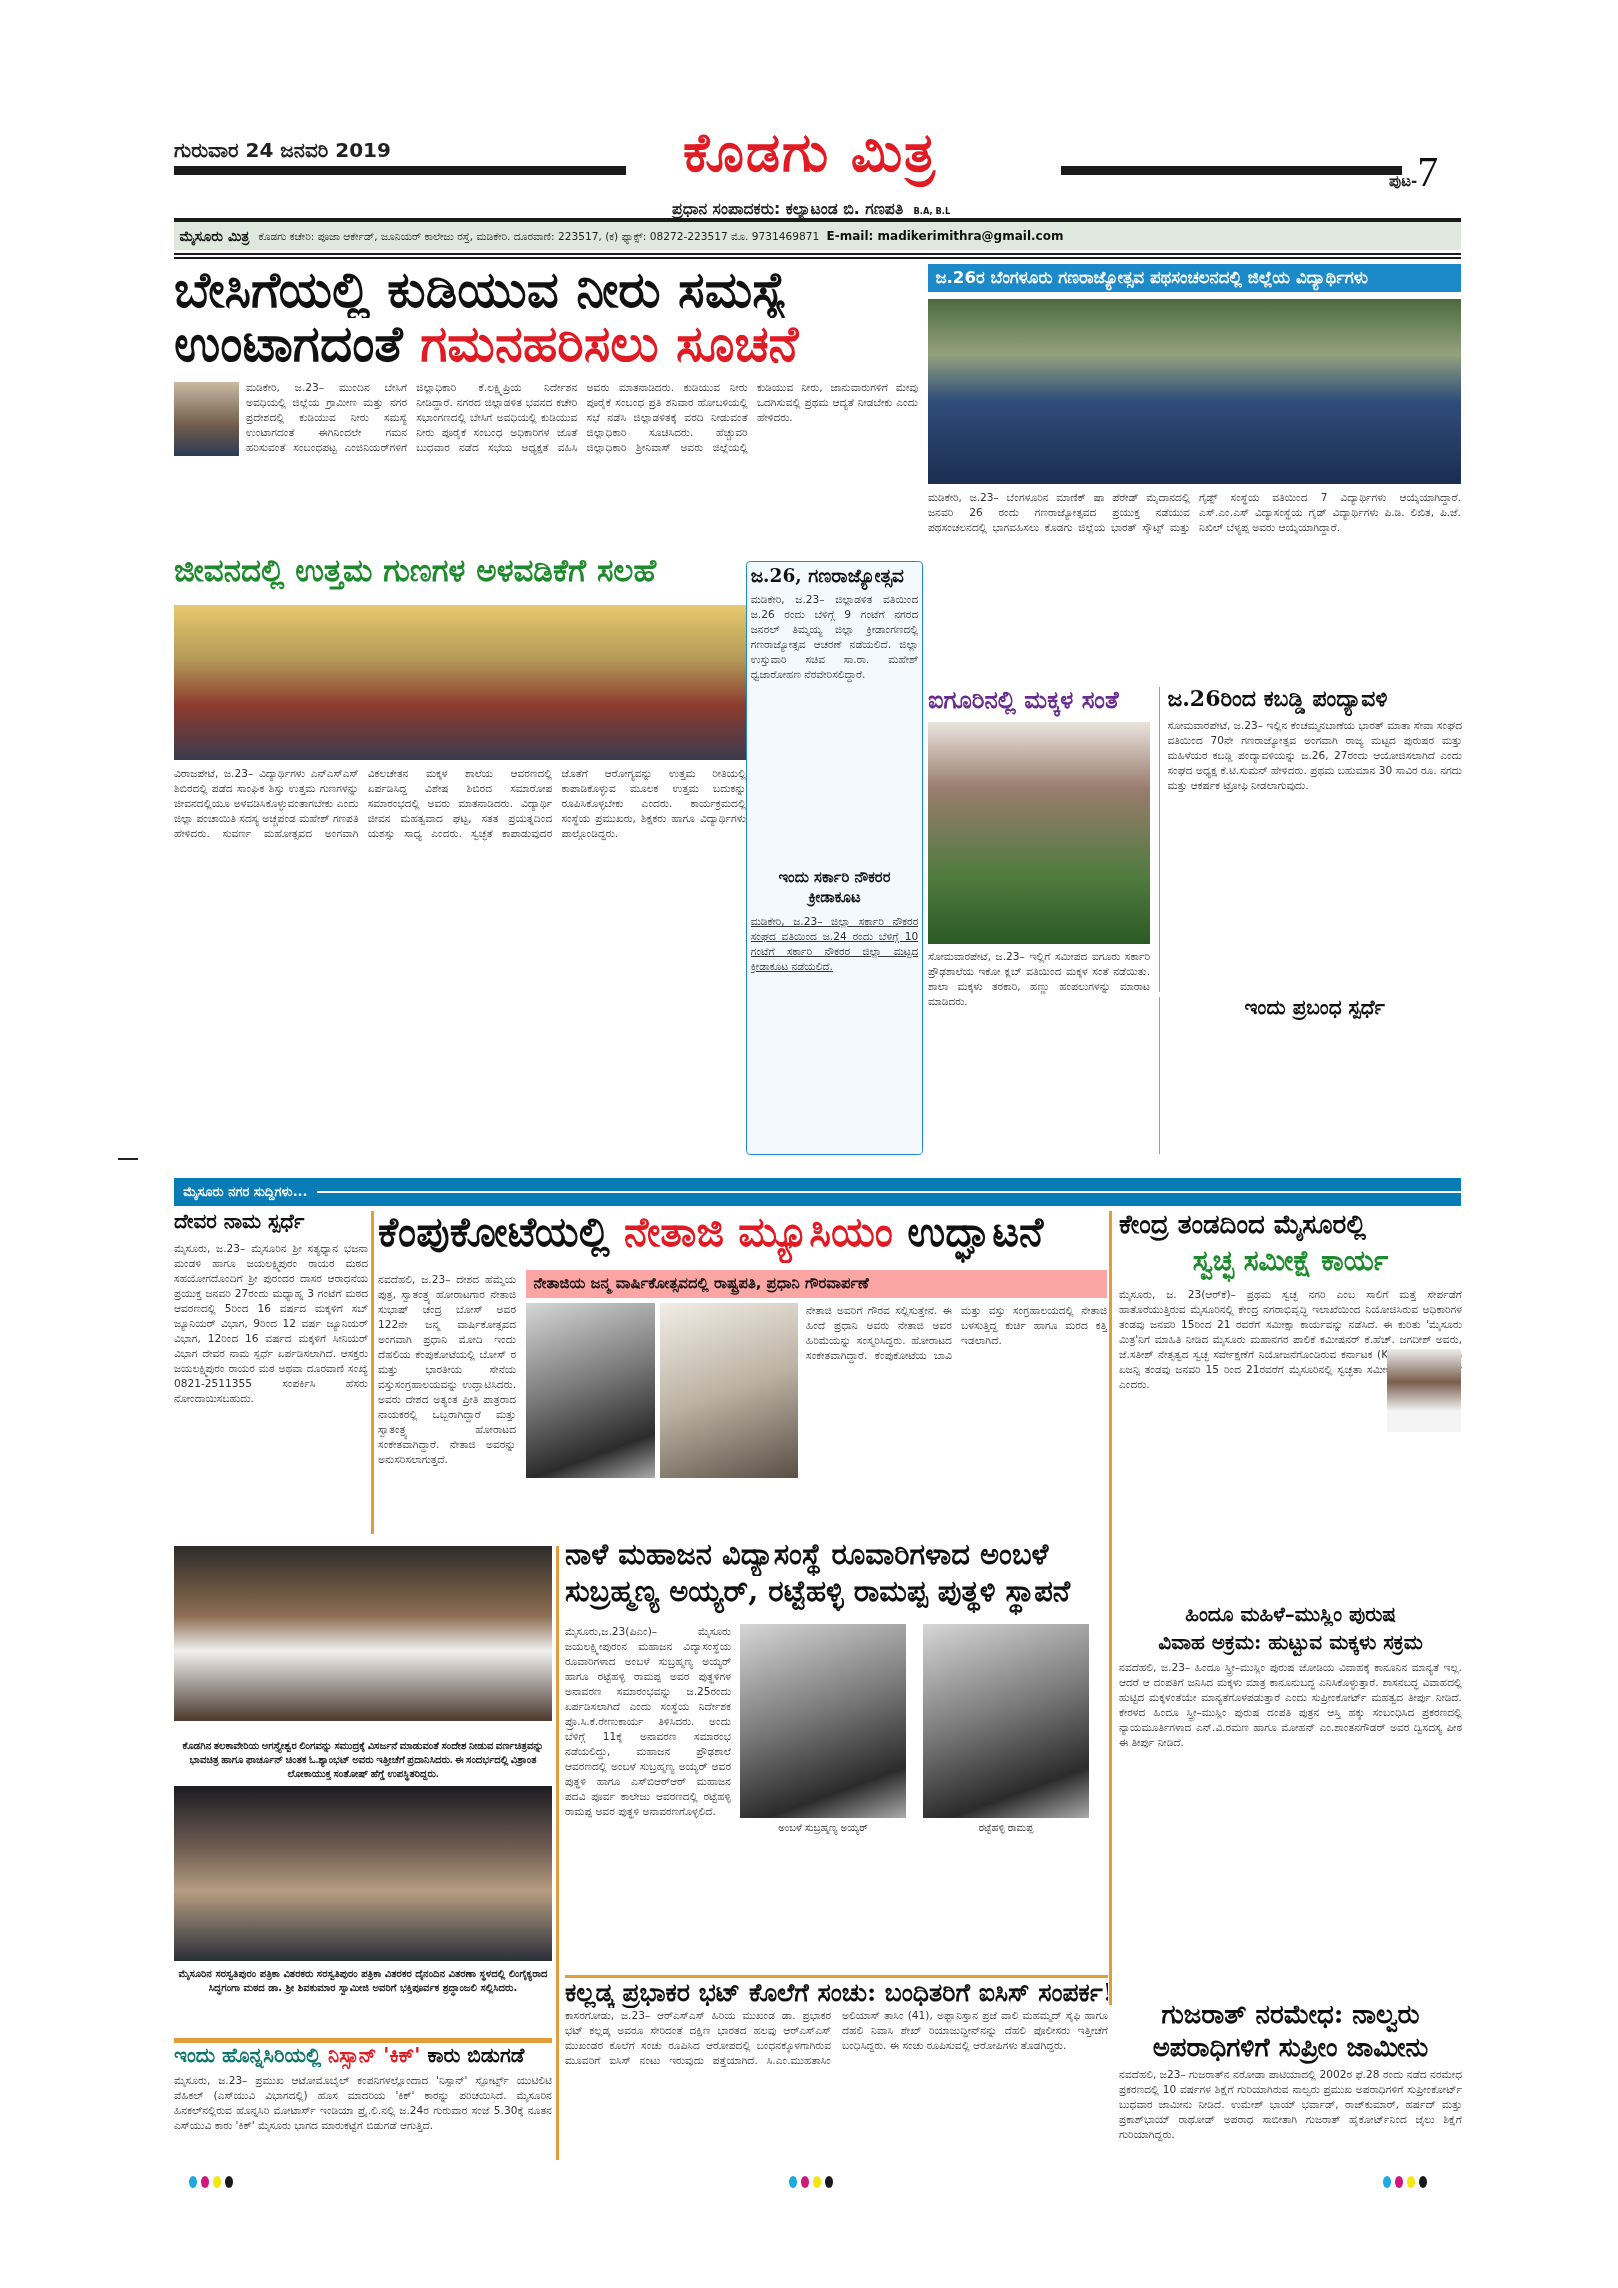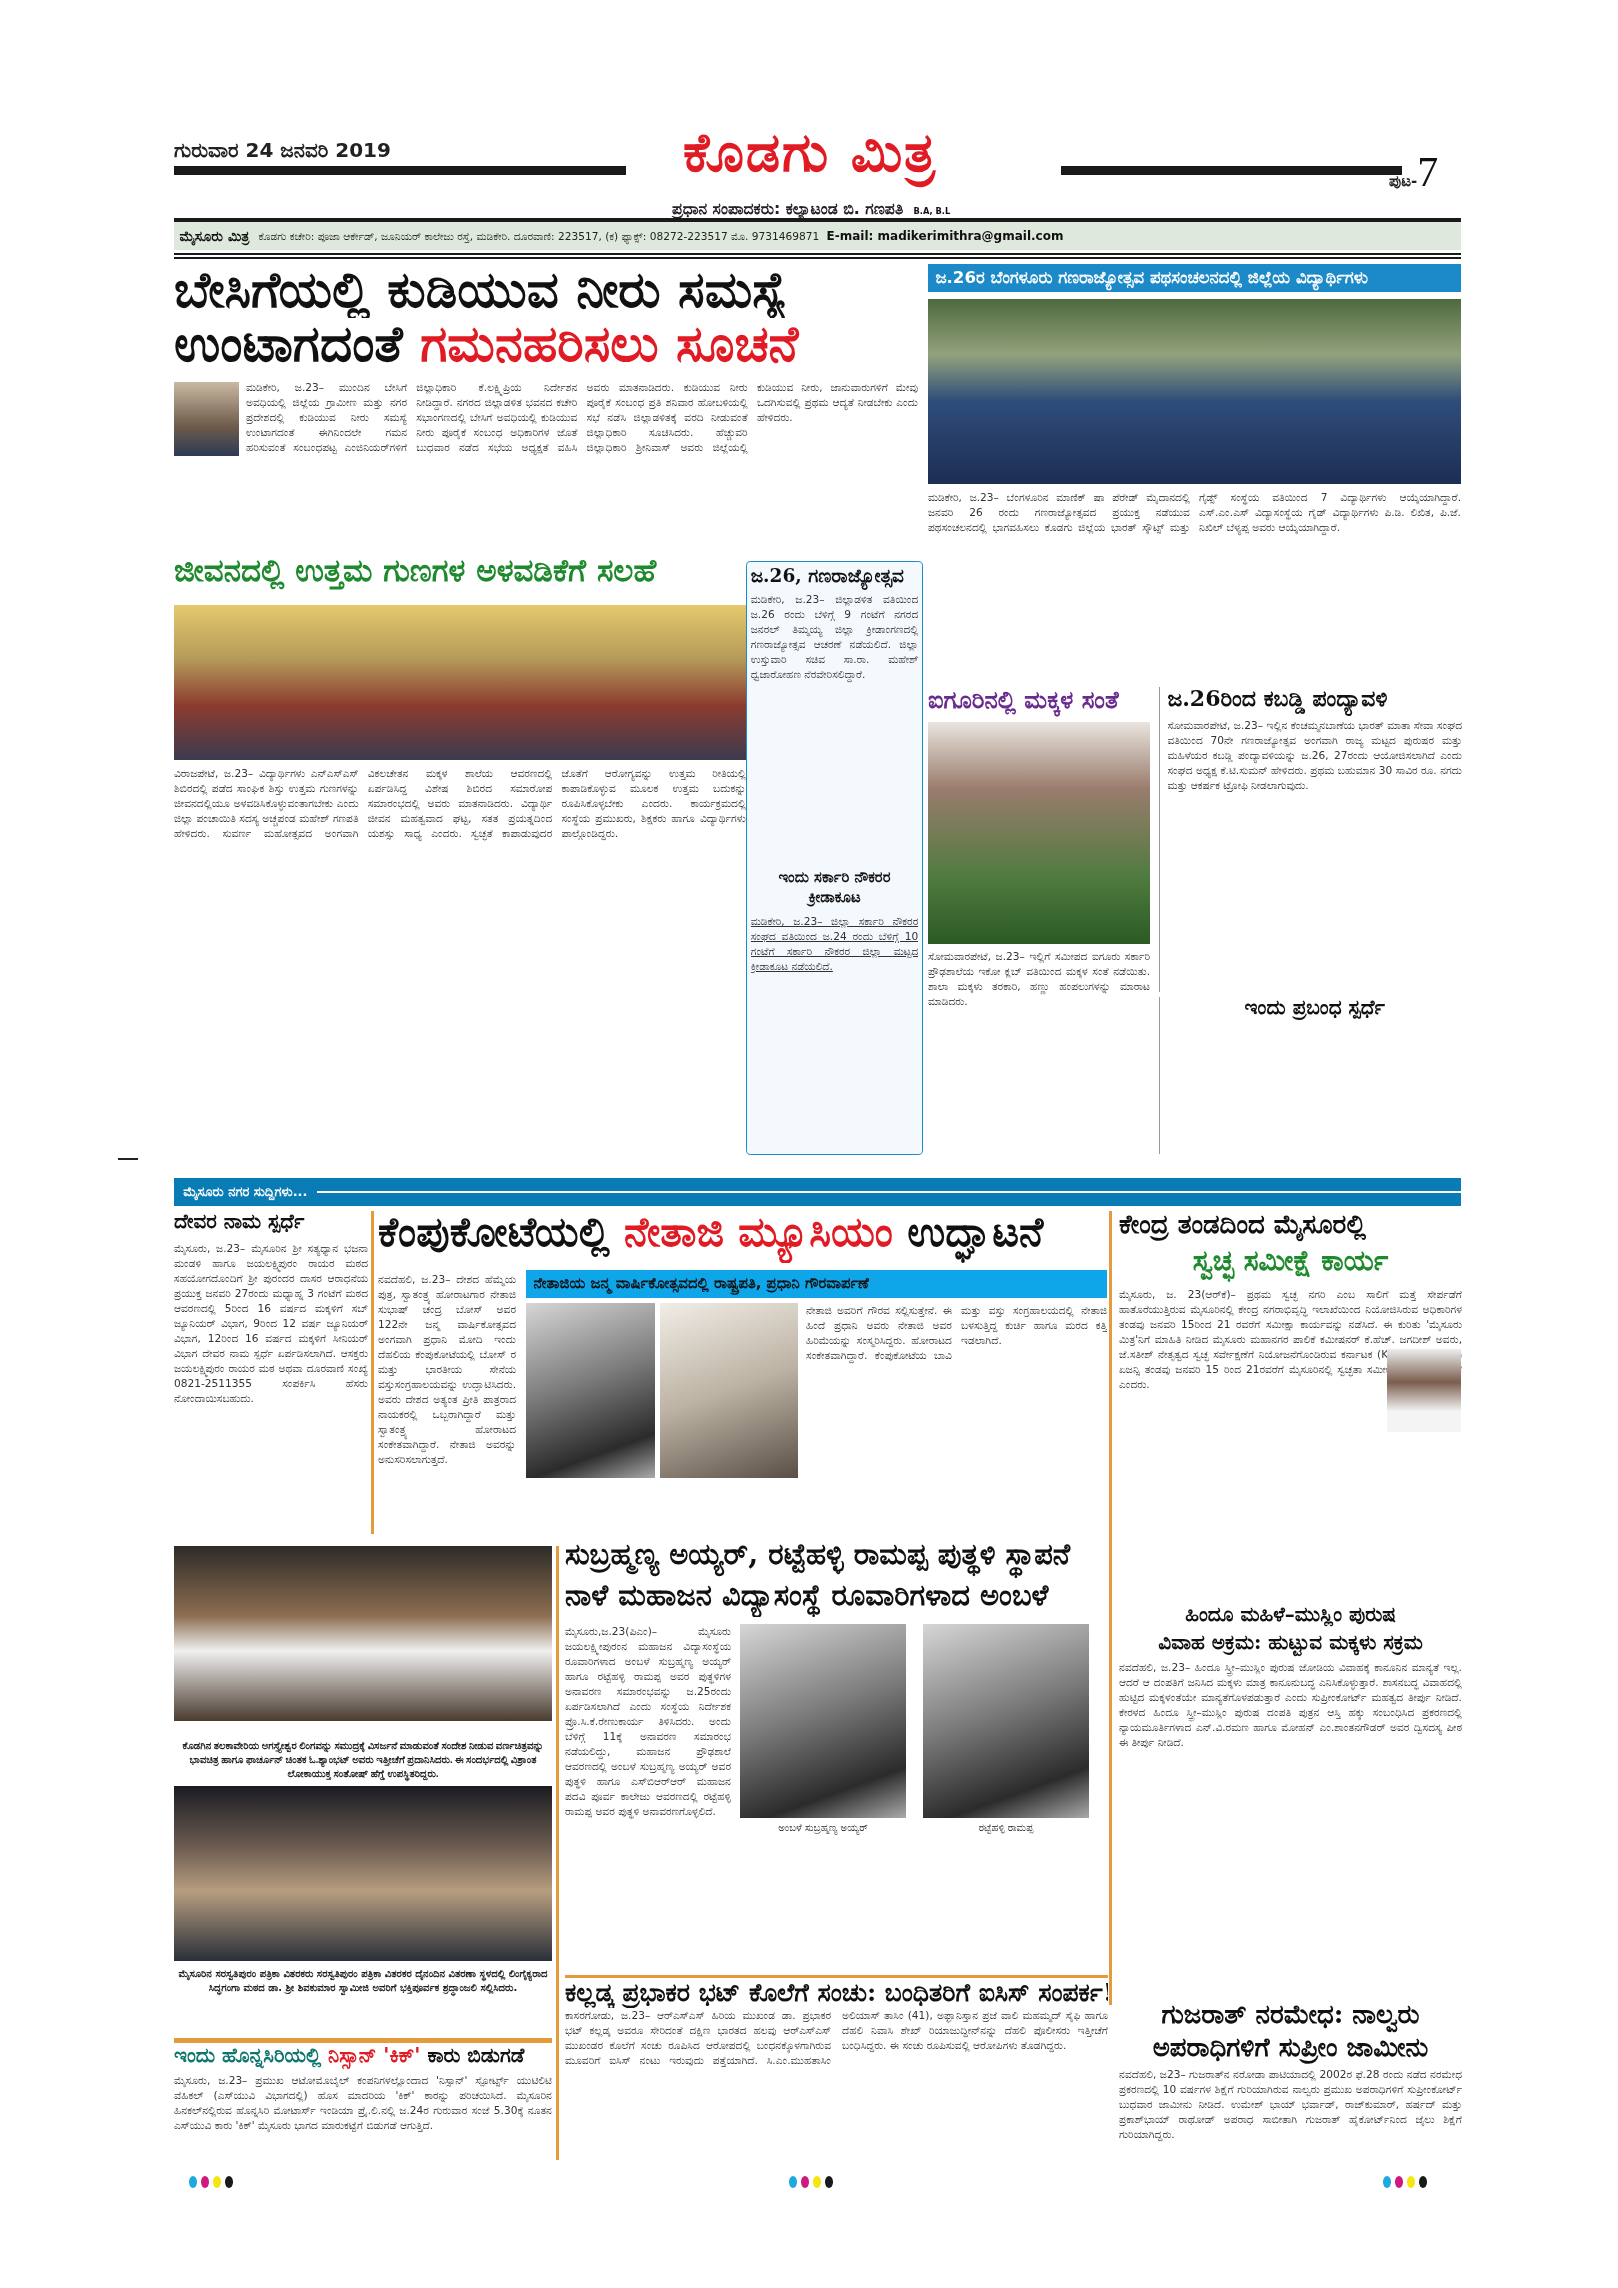--- a/index.html
+++ b/index.html
@@ -98,21 +98,21 @@
 </div>
 <div class="abs vrule" style="left:371px;top:1211px;height:323px;"></div>
 
 <div class="abs" style="left:378px;top:1211px;width:729px;height:323px;">
   <div class="hl" style="font-size:41px;height:52px;">
     <span style="color:#111;">ಕೆಂಪುಕೋಟೆಯಲ್ಲಿ</span>
     <span class="red">ನೇತಾಜಿ ಮ್ಯೂಸಿಯಂ</span>
     <span style="color:#111;">ಉದ್ಘಾಟನೆ</span>
   </div>
   <div class="abs txt" style="left:0;top:61px;width:138px;height:262px;">ನವದೆಹಲಿ, ಜ.23– ದೇಶದ ಹೆಮ್ಮೆಯ ಪುತ್ರ, ಸ್ವಾತಂತ್ರ್ಯ ಹೋರಾಟಗಾರ ನೇತಾಜಿ ಸುಭಾಷ್ ಚಂದ್ರ ಬೋಸ್ ಅವರ 122ನೇ ಜನ್ಮ ವಾರ್ಷಿಕೋತ್ಸವದ ಅಂಗವಾಗಿ ಪ್ರಧಾನಿ ಮೋದಿ ಇಂದು ದೆಹಲಿಯ ಕೆಂಪುಕೋಟೆಯಲ್ಲಿ ಬೋಸ್ ರ ಮತ್ತು ಭಾರತೀಯ ಸೇನೆಯ ವಸ್ತುಸಂಗ್ರಹಾಲಯವನ್ನು ಉದ್ಘಾಟಿಸಿದರು. ಅವರು ದೇಶದ ಅತ್ಯಂತ ಪ್ರೀತಿ ಪಾತ್ರರಾದ ನಾಯಕರಲ್ಲಿ ಒಬ್ಬರಾಗಿದ್ದಾರೆ ಮತ್ತು ಸ್ವಾತಂತ್ರ್ಯ ಹೋರಾಟದ ಸಂಕೇತವಾಗಿದ್ದಾರೆ. ನೇತಾಜಿ ಅವರನ್ನು ಅನುಸರಿಸಲಾಗುತ್ತದೆ.</div>
-  <div class="abs" style="left:148px;top:59px;width:581px;height:28px;background:#0ea5e9;font-weight:bold;font-size:14.8px;line-height:26px;padding-left:7.4px;white-space:nowrap;overflow:hidden;">ನೇತಾಜಿಯ ಜನ್ಮ ವಾರ್ಷಿಕೋತ್ಸವದಲ್ಲಿ ರಾಷ್ಟ್ರಪತಿ, ಪ್ರಧಾನಿ ಗೌರವಾರ್ಪಣೆ</div>
+  <div class="abs" style="left:148px;top:59px;width:581px;height:28px;background:#fca5a5;font-weight:bold;font-size:14.8px;line-height:26px;padding-left:7.4px;white-space:nowrap;overflow:hidden;">ನೇತಾಜಿಯ ಜನ್ಮ ವಾರ್ಷಿಕೋತ್ಸವದಲ್ಲಿ ರಾಷ್ಟ್ರಪತಿ, ಪ್ರಧಾನಿ ಗೌರವಾರ್ಪಣೆ</div>
   <div class="abs photo bw" style="left:148px;top:92px;width:129px;height:175px;"></div>
   <div class="abs photo" style="left:282px;top:92px;width:138px;height:175px;background:linear-gradient(160deg,#f1ede6,#bcb2a3 50%,#5a4f45);"></div>
   <div class="abs txt" style="left:428px;top:92px;width:301px;height:231px;column-count:2;column-gap:9.2px;">ನೇತಾಜಿ ಅವರಿಗೆ ಗೌರವ ಸಲ್ಲಿಸುತ್ತೇನೆ. ಈ ಹಿಂದೆ ಪ್ರಧಾನಿ ಅವರು ನೇತಾಜಿ ಅವರ ಹಿರಿಮೆಯನ್ನು ಸಂಸ್ಮರಿಸಿದ್ದರು. ಹೋರಾಟದ ಸಂಕೇತವಾಗಿದ್ದಾರೆ. ಕೆಂಪುಕೋಟೆಯ ಬಾವಿ ಮತ್ತು ವಸ್ತು ಸಂಗ್ರಹಾಲಯದಲ್ಲಿ ನೇತಾಜಿ ಬಳಸುತ್ತಿದ್ದ ಕುರ್ಚಿ ಹಾಗೂ ಮರದ ಕತ್ತಿ ಇಡಲಾಗಿದೆ.</div>
 </div>
 <div class="abs vrule" style="left:1109px;top:1211px;height:794px;"></div>
 
 <div class="abs" style="left:1119px;top:1211px;width:343px;height:388px;">
   <div class="hl" style="font-size:26px;color:#111;height:35px;">ಕೇಂದ್ರ ತಂಡದಿಂದ ಮೈಸೂರಲ್ಲಿ</div>
   <div class="hl green" style="font-size:28px;text-align:center;height:41px;">ಸ್ವಚ್ಛ ಸಮೀಕ್ಷೆ ಕಾರ್ಯ</div>
   <div class="abs photo" style="left:268px;top:138px;width:74px;height:83px;background:linear-gradient(180deg,#eee,#7a5e4e 40%,#f4f4f4 75%);"></div>
@@ -134,22 +134,22 @@
   <div class="hl" style="font-size:20px;height:28px;">
     <span style="color:#0f766e;">ಇಂದು ಹೊನ್ನಸಿರಿಯಲ್ಲಿ</span>
     <span class="red">ನಿಸ್ಸಾನ್ 'ಕಿಕ್'</span>
     <span style="color:#111;">ಕಾರು ಬಿಡುಗಡೆ</span>
   </div>
   <div class="txt" style="height:92px;">ಮೈಸೂರು, ಜ.23– ಪ್ರಮುಖ ಆಟೋಮೊಬೈಲ್ ಕಂಪನಿಗಳಲ್ಲೊಂದಾದ 'ನಿಸ್ಸಾನ್' ಸ್ಪೋರ್ಟ್ಸ್ ಯುಟಿಲಿಟಿ ವೆಹಿಕಲ್ (ಎಸ್‌ಯುವಿ ವಿಭಾಗದಲ್ಲಿ) ಹೊಸ ಮಾದರಿಯ 'ಕಿಕ್' ಕಾರನ್ನು ಪರಿಚಯಿಸಿದೆ. ಮೈಸೂರಿನ ಹಿನಕಲ್‌ನಲ್ಲಿರುವ ಹೊನ್ನಸಿರಿ ಮೋಟಾರ್ಸ್ ಇಂಡಿಯಾ ಪ್ರೈ.ಲಿ.ನಲ್ಲಿ ಜ.24ರ ಗುರುವಾರ ಸಂಜೆ 5.30ಕ್ಕೆ ನೂತನ ಎಸ್‌ಯುವಿ ಕಾರು 'ಕಿಕ್' ಮೈಸೂರು ಭಾಗದ ಮಾರುಕಟ್ಟೆಗೆ ಬಿಡುಗಡೆ ಆಗುತ್ತಿದೆ.</div>
 </div>
 <div class="abs vrule" style="left:556px;top:1546px;height:614px;"></div>
 
 <div class="abs" style="left:565px;top:1539px;width:543px;height:434px;">
+  <div class="hl" style="font-size:29px;color:#111;height:37px;">ನಾಳೆ ಮಹಾಜನ ವಿದ್ಯಾಸಂಸ್ಥೆ ರೂವಾರಿಗಳಾದ ಅಂಬಳೆ</div>
   <div class="hl" style="font-size:29px;color:#111;height:41px;">ಸುಬ್ರಹ್ಮಣ್ಯ ಅಯ್ಯರ್, ರಟ್ಟೆಹಳ್ಳಿ ರಾಮಪ್ಪ ಪುತ್ಥಳಿ ಸ್ಥಾಪನೆ</div>
-  <div class="hl" style="font-size:29px;color:#111;height:37px;">ನಾಳೆ ಮಹಾಜನ ವಿದ್ಯಾಸಂಸ್ಥೆ ರೂವಾರಿಗಳಾದ ಅಂಬಳೆ</div>
   <div class="abs txt" style="left:0;top:85px;width:166px;height:349px;">ಮೈಸೂರು,ಜ.23(ಪಿಎಂ)– ಮೈಸೂರು ಜಯಲಕ್ಷ್ಮೀಪುರಂನ ಮಹಾಜನ ವಿದ್ಯಾಸಂಸ್ಥೆಯ ರೂವಾರಿಗಳಾದ ಅಂಬಳೆ ಸುಬ್ರಹ್ಮಣ್ಯ ಅಯ್ಯರ್ ಹಾಗೂ ರಟ್ಟೆಹಳ್ಳಿ ರಾಮಪ್ಪ ಅವರ ಪುತ್ಥಳಿಗಳ ಅನಾವರಣ ಸಮಾರಂಭವನ್ನು ಜ.25ರಂದು ಏರ್ಪಡಿಸಲಾಗಿದೆ ಎಂದು ಸಂಸ್ಥೆಯ ನಿರ್ದೇಶಕ ಪ್ರೊ.ಸಿ.ಕೆ.ರೇಣುಕಾರ್ಯ ತಿಳಿಸಿದರು. ಅಂದು ಬೆಳಿಗ್ಗೆ 11ಕ್ಕೆ ಅನಾವರಣ ಸಮಾರಂಭ ನಡೆಯಲಿದ್ದು, ಮಹಾಜನ ಪ್ರೌಢಶಾಲೆ ಆವರಣದಲ್ಲಿ ಅಂಬಳೆ ಸುಬ್ರಹ್ಮಣ್ಯ ಅಯ್ಯರ್ ಅವರ ಪುತ್ಥಳಿ ಹಾಗೂ ಎಸ್‌ಬಿಆರ್‌ಆರ್ ಮಹಾಜನ ಪದವಿ ಪೂರ್ವ ಕಾಲೇಜು ಆವರಣದಲ್ಲಿ ರಟ್ಟೆಹಳ್ಳಿ ರಾಮಪ್ಪ ಅವರ ಪುತ್ಥಳಿ ಅನಾವರಣಗೊಳ್ಳಲಿದೆ.</div>
   <div class="abs photo bw" style="left:175px;top:85px;width:166px;height:194px;"></div>
   <div class="abs caption" style="left:175px;top:282px;width:166px;">ಅಂಬಳೆ ಸುಬ್ರಹ್ಮಣ್ಯ ಅಯ್ಯರ್</div>
   <div class="abs photo bw" style="left:358px;top:85px;width:166px;height:194px;"></div>
   <div class="abs caption" style="left:358px;top:282px;width:166px;">ರಟ್ಟೆಹಳ್ಳಿ ರಾಮಪ್ಪ</div>
 </div>
 
 <div class="abs" style="left:565px;top:1975px;width:543px;height:189px;">
   <div class="hl" style="font-size:25px;color:#111;height:33px;border-top:3.7px solid #e39b3b;padding-top:1.8px;">ಕಲ್ಲಡ್ಕ ಪ್ರಭಾಕರ ಭಟ್ ಕೊಲೆಗೆ ಸಂಚು: ಬಂಧಿತರಿಗೆ ಐಸಿಸ್ ಸಂಪರ್ಕ!</div>
   <div class="txt" style="height:151px;column-count:2;column-gap:11px;">ಕಾಸರಗೋಡು, ಜ.23– ಆರ್‌ಎಸ್‌ಎಸ್ ಹಿರಿಯ ಮುಖಂಡ ಡಾ. ಪ್ರಭಾಕರ ಭಟ್ ಕಲ್ಲಡ್ಕ ಅವರೂ ಸೇರಿದಂತೆ ದಕ್ಷಿಣ ಭಾರತದ ಹಲವು ಆರ್‌ಎಸ್‌ಎಸ್ ಮುಖಂಡರ ಕೊಲೆಗೆ ಸಂಚು ರೂಪಿಸಿದ ಆರೋಪದಲ್ಲಿ ಬಂಧನಕ್ಕೊಳಗಾಗಿರುವ ಮೂವರಿಗೆ ಐಸಿಸ್ ನಂಟು ಇರುವುದು ಪತ್ತೆಯಾಗಿದೆ. ಸಿ.ಎಂ.ಮುಹತಾಸಿಂ ಅಲಿಯಾಸ್ ತಾಸಿಂ (41), ಅಫ್ಘಾನಿಸ್ತಾನ ಪ್ರಜೆ ವಾಲಿ ಮಹಮ್ಮದ್ ಸೈಫಿ ಹಾಗೂ ದೆಹಲಿ ನಿವಾಸಿ ಶೇಖ್ ರಿಯಾಜುದ್ದೀನ್‌ನನ್ನು ದೆಹಲಿ ಪೊಲೀಸರು ಇತ್ತೀಚೆಗೆ ಬಂಧಿಸಿದ್ದರು. ಈ ಸಂಚು ರೂಪಿಸುವಲ್ಲಿ ಆರೋಪಿಗಳು ತೊಡಗಿದ್ದರು.</div>

